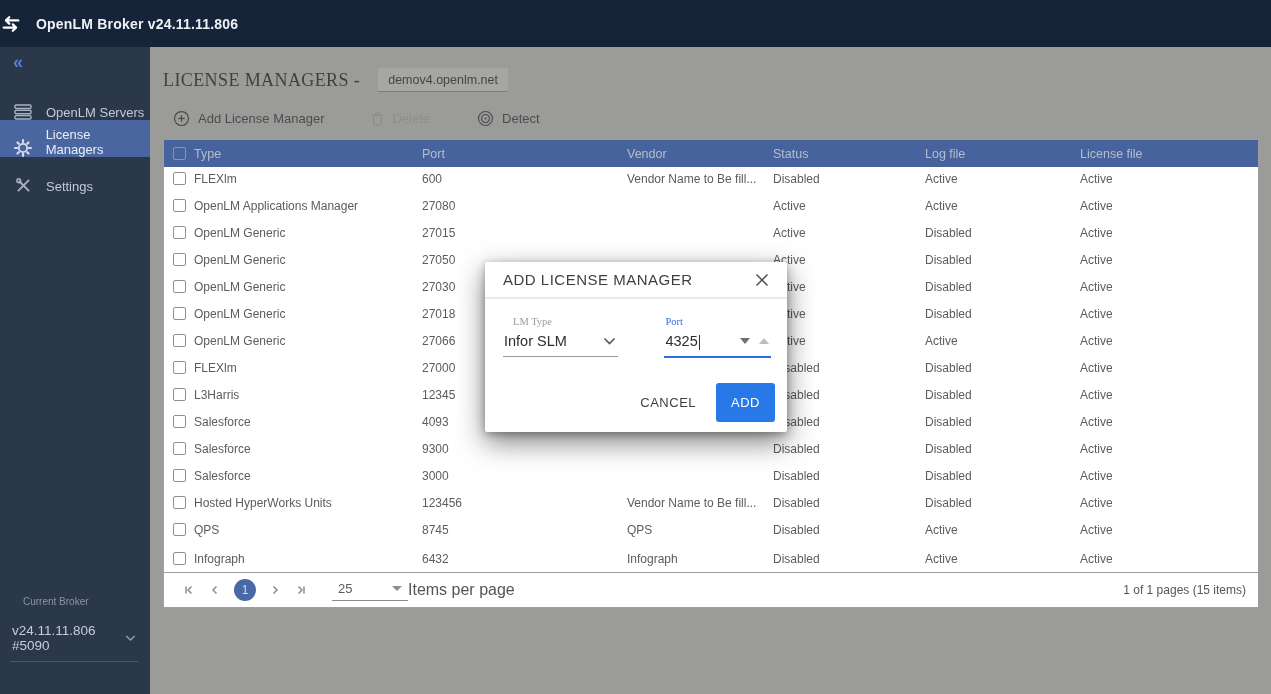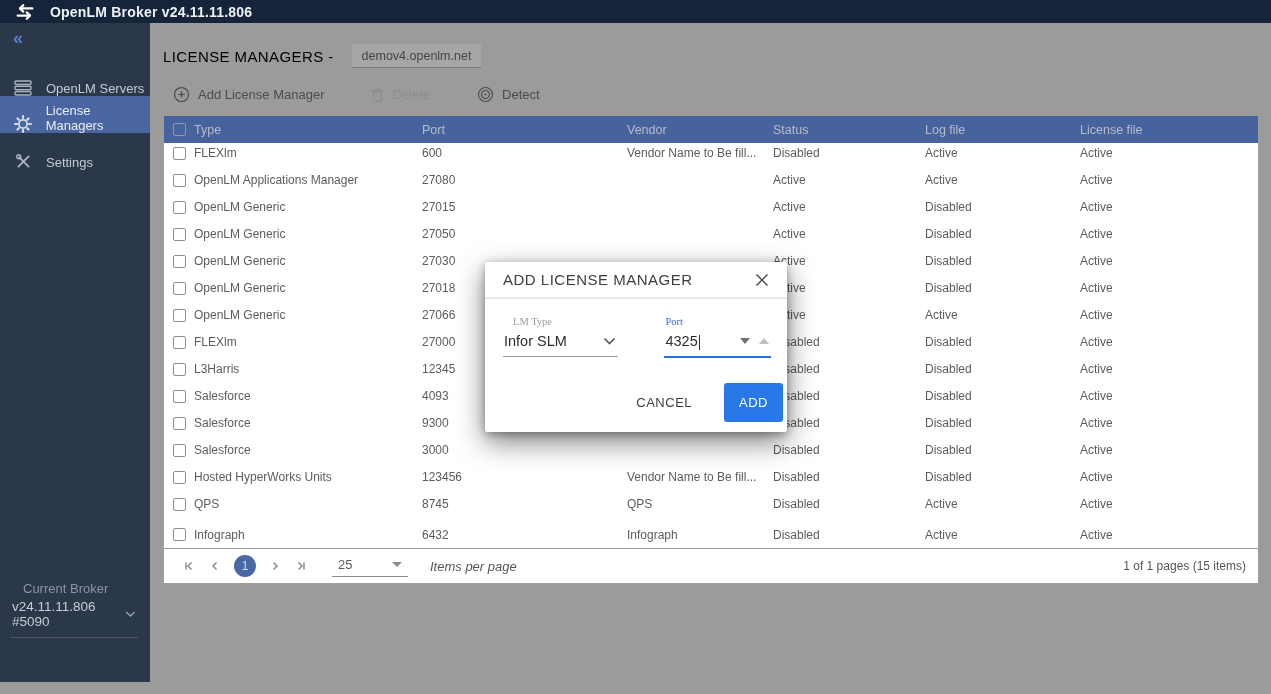--- a/index.html
+++ b/index.html
@@ -1,90 +1,90 @@
 <!DOCTYPE html>
 <html><head>
 <meta charset="utf-8">
 <style>
   * { box-sizing: border-box; margin: 0; padding: 0; }
   html,body { width:1271px; height:694px; }
   body { font-family: "Liberation Sans", sans-serif; background:#9b9b99; overflow:hidden; }
   .app { position:relative; width:1271px; height:694px; overflow:hidden; }
 
   
-  .topbar { height:23px; background:#16243a; display:flex; align-items:center; padding-left:14px; }
+  .topbar { height:47px; background:#16243a; display:flex; align-items:center; }
   .topbar .logo { display:flex; align-items:center; margin-right:14px; }
   .topbar-title { color:#eef1f6; font-size:14px; font-weight:600; letter-spacing:.2px; }
 
   
   .body-row { display:flex; height:659px; }
 
   
   .sidebar { position:relative; width:150px; background:#2b3849; flex:0 0 150px; }
   .collapse { height:30px; display:flex; align-items:center; padding-left:13px; cursor:pointer; }
   .collapse span { color:#5c7dd0; font-size:18px; font-weight:bold; line-height:1; }
   .nav { margin-top:6px; }
   .nav-item { height:37px; display:flex; align-items:flex-end; gap:13px; padding-left:13px; color:#c3cad5; font-size:13px; cursor:pointer; }
   .nav-item.active { background:#4a66a0; color:#e9edf4; }
   .nav-item .nicon { width:20px; display:flex; justify-content:center; }
   .broker { position:absolute; left:10px; right:12px; bottom:44px; }
-  .broker-label { font-size:13px; color:#8b95a3; margin-left:13px; margin-bottom:3px; }
+  .broker-label { font-size:10px; color:#8b95a3; margin-left:13px; margin-bottom:16px; }
   .broker-select { display:flex; align-items:center; justify-content:center; padding:0 2px 8px 2px; border-bottom:1px solid #4a5464; cursor:pointer; }
   .broker-select .bval { font-size:13.5px; color:#c6ccd6; }
 
   
   .main { position:relative; flex:1; padding:14px 12px 0 13px; background:#9b9b99; }
   .page-header { height:38px; display:flex; align-items:center; }
-  .page-title { font-size:15px; font-weight:400; letter-spacing:.4px; color:#000000; }
+  .page-title { font-size:18px; font-weight:400; letter-spacing:.4px; color:#404040;font-family:Liberation Serif, serif; }
   .server-field { margin-left:18px; min-width:106px; padding:5px 10px 4px; background:#a6a6a4; border-bottom:1px solid #7d7d7b; font-size:12.5px; color:#454545; }
 
   .toolbar { height:34px; margin-top:2px; display:flex; align-items:center; }
   .tb-btn { display:flex; align-items:center; gap:8px; font-size:13px; color:#4c4c4c; background:none; border:none; cursor:pointer; font-family:inherit; }
   .tb-add { margin-left:10px; }
   .tb-del { margin-left:47px; color:#8d8d8b; cursor:default; }
   .tb-detect { margin-left:47px; }
 
   
   .card { margin-top:4px; border:1px solid #9e9e9c; background:#ffffff; }
   .thead, .trow { display:grid; grid-template-columns:30px 228px 205px 146px 152px 155px 1fr; align-items:center; height:27px; }
   .thead { background:#47639d; }
   .thead .cell { color:#b6bccb; font-size:12.5px; }
-  .trow { border-bottom:7px solid #ffffff; }
+  .trow { border-bottom:4px solid #ffffff; }
   .trow:last-child { border-bottom:none; }
   .cell { padding-right:8px; font-size:12px; color:#5c5c5c; white-space:nowrap; overflow:hidden; text-overflow:ellipsis; }
   .cell.cb { display:flex; justify-content:center; padding-right:0; }
   .checkbox { width:13px; height:13px; border:1px solid #90908e; border-radius:2px; background:transparent; display:inline-block; cursor:pointer; }
   .thead .checkbox { border-color:#8f96ab; }
 
   
   .pager { height:35px; border-top:1px solid #9e9e9c; display:flex; align-items:center; padding:0 12px 0 12px; }
   .pg-btn { width:26px; height:24px; display:flex; align-items:center; justify-content:center; cursor:default; }
   .pg-page { width:22px; height:22px; margin:0 6px; border-radius:50%; background:#4a68a5; color:#d5dae5; font-size:12px; display:flex; align-items:center; justify-content:center; cursor:pointer; }
   .pg-size { margin-left:18px; width:76px; display:flex; align-items:center; justify-content:space-between; border-bottom:1px solid #8c8c8a; padding:2px 6px 4px 6px; font-size:13px; color:#5c5c5c; cursor:pointer; }
-  .pg-size-label { margin-left:22px; font-size:13px; color:#555553;font-style:italic; }
+  .pg-size-label { font-size:16px; color:#555553; }
   .pg-summary { margin-left:auto; font-size:12px; color:#565654; }
   .tri-down-sm { width:0; height:0; border-left:5px solid transparent; border-right:5px solid transparent; border-top:5.5px solid #8c8c8a; }
 
   
   .modal { position:absolute; left:485px; top:262px; width:302px; height:170px; background:#ffffff; border-radius:2px; box-shadow:0 10px 28px rgba(0,0,0,.5), 0 2px 8px rgba(0,0,0,.3); z-index:10; }
   .modal-header { height:37px; display:flex; align-items:center; justify-content:space-between; padding:0 16px 0 18px; border-bottom:2px solid #e8e8e8; }
   .modal-title { font-size:15px; font-weight:500; letter-spacing:.5px; color:#3f3f3f; }
   .modal-close { background:none; border:none; cursor:pointer; display:flex; padding:2px; }
   .modal-body { display:flex; gap:46px; padding:17px 16px 0 18px; }
   .field { width:116px; }
   .field.port-field { width:107px; }
   .flabel { font-size:10.5px; color:#9c9c9c; margin-bottom:4px; margin-left:10px;font-family:Liberation Serif, serif; }
   .port-field .flabel { margin-left:1px; color:#2d6ee0; }
   .frow { display:flex; align-items:center; justify-content:space-between; border-bottom:1px solid #9b9b9b; padding:2px 2px 7px 1px; font-size:14.5px; color:#2e2e2e; }
   .port-field .frow { border-bottom:2px solid #2d6ee0; padding-bottom:6px; }
   .caret { display:inline-block; width:1.5px; height:15px; background:#333; margin-left:1px; vertical-align:middle; }
   .spinners { display:flex; align-items:center; gap:9px; }
   .tri-down { width:0; height:0; border-left:5px solid transparent; border-right:5px solid transparent; border-top:6px solid #6f6f6f; }
   .tri-up { width:0; height:0; border-left:5px solid transparent; border-right:5px solid transparent; border-bottom:6px solid #bdbdbd; }
-  .modal-footer { position:absolute; right:4px; bottom:10px; display:flex; align-items:center; gap:32px;justify-content:center; }
+  .modal-footer { position:absolute; right:12px; bottom:10px; display:flex; align-items:center; gap:20px;justify-content:center; }
   .btn-cancel { background:none; border:none; font-family:inherit; font-size:13px; font-weight:500; letter-spacing:.5px; color:#3f3f3f; cursor:pointer; }
   .btn-add { background:#2878e8; border:none; border-radius:3px; font-family:inherit; font-size:13px; font-weight:500; letter-spacing:.5px; color:#ffffff; padding:12px 15px; cursor:pointer; }
 </style>
 </head>
 <body>
 
 <div class="app">
 
   <header class="topbar">
     <span class="logo">

